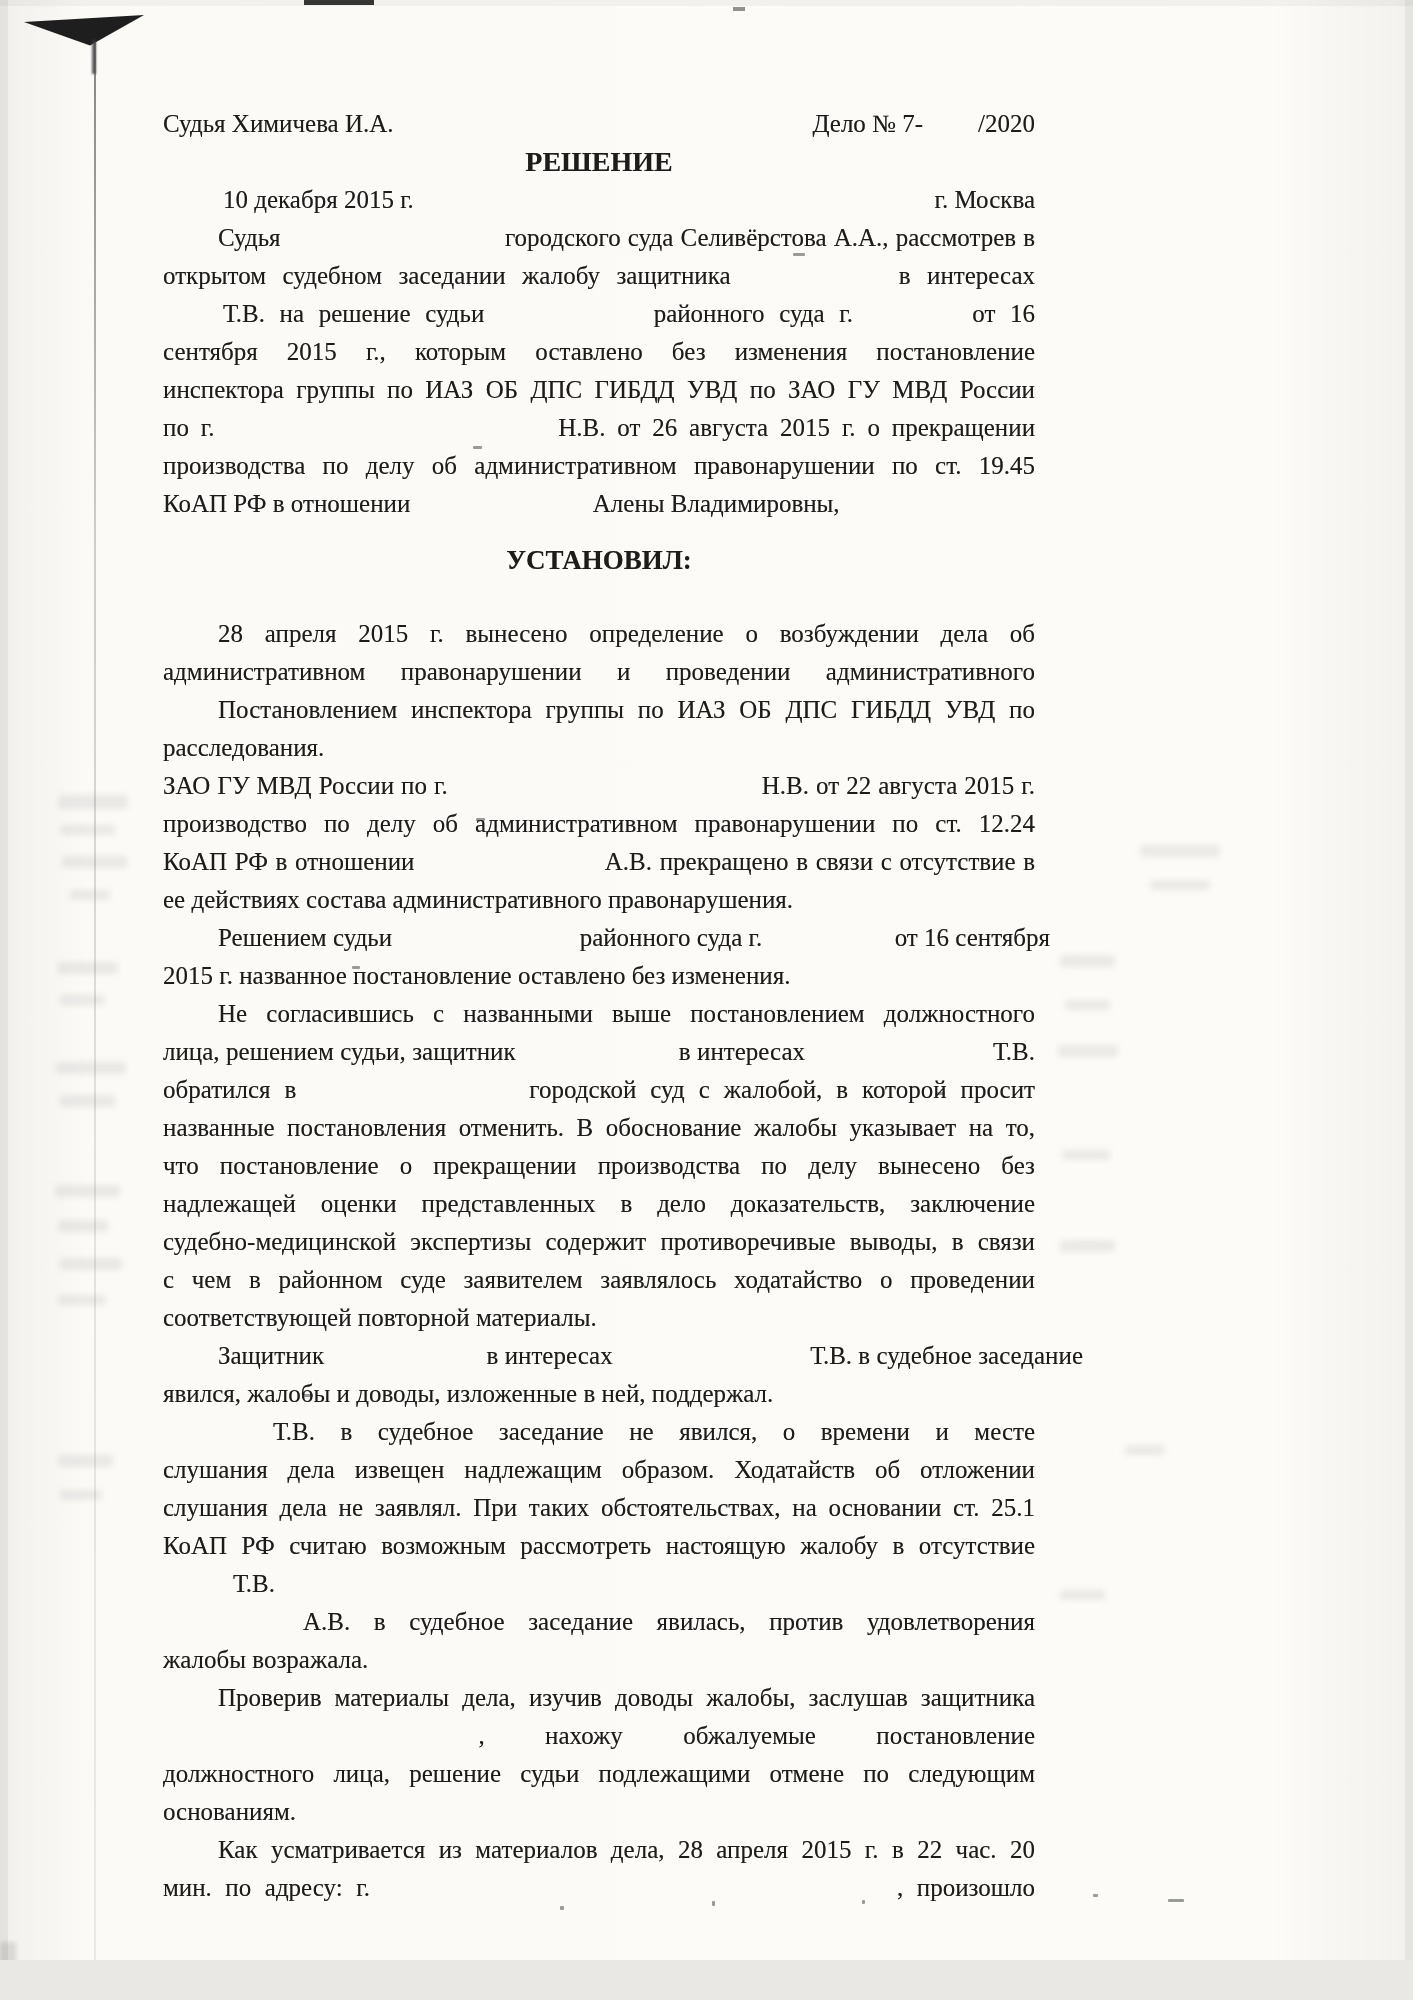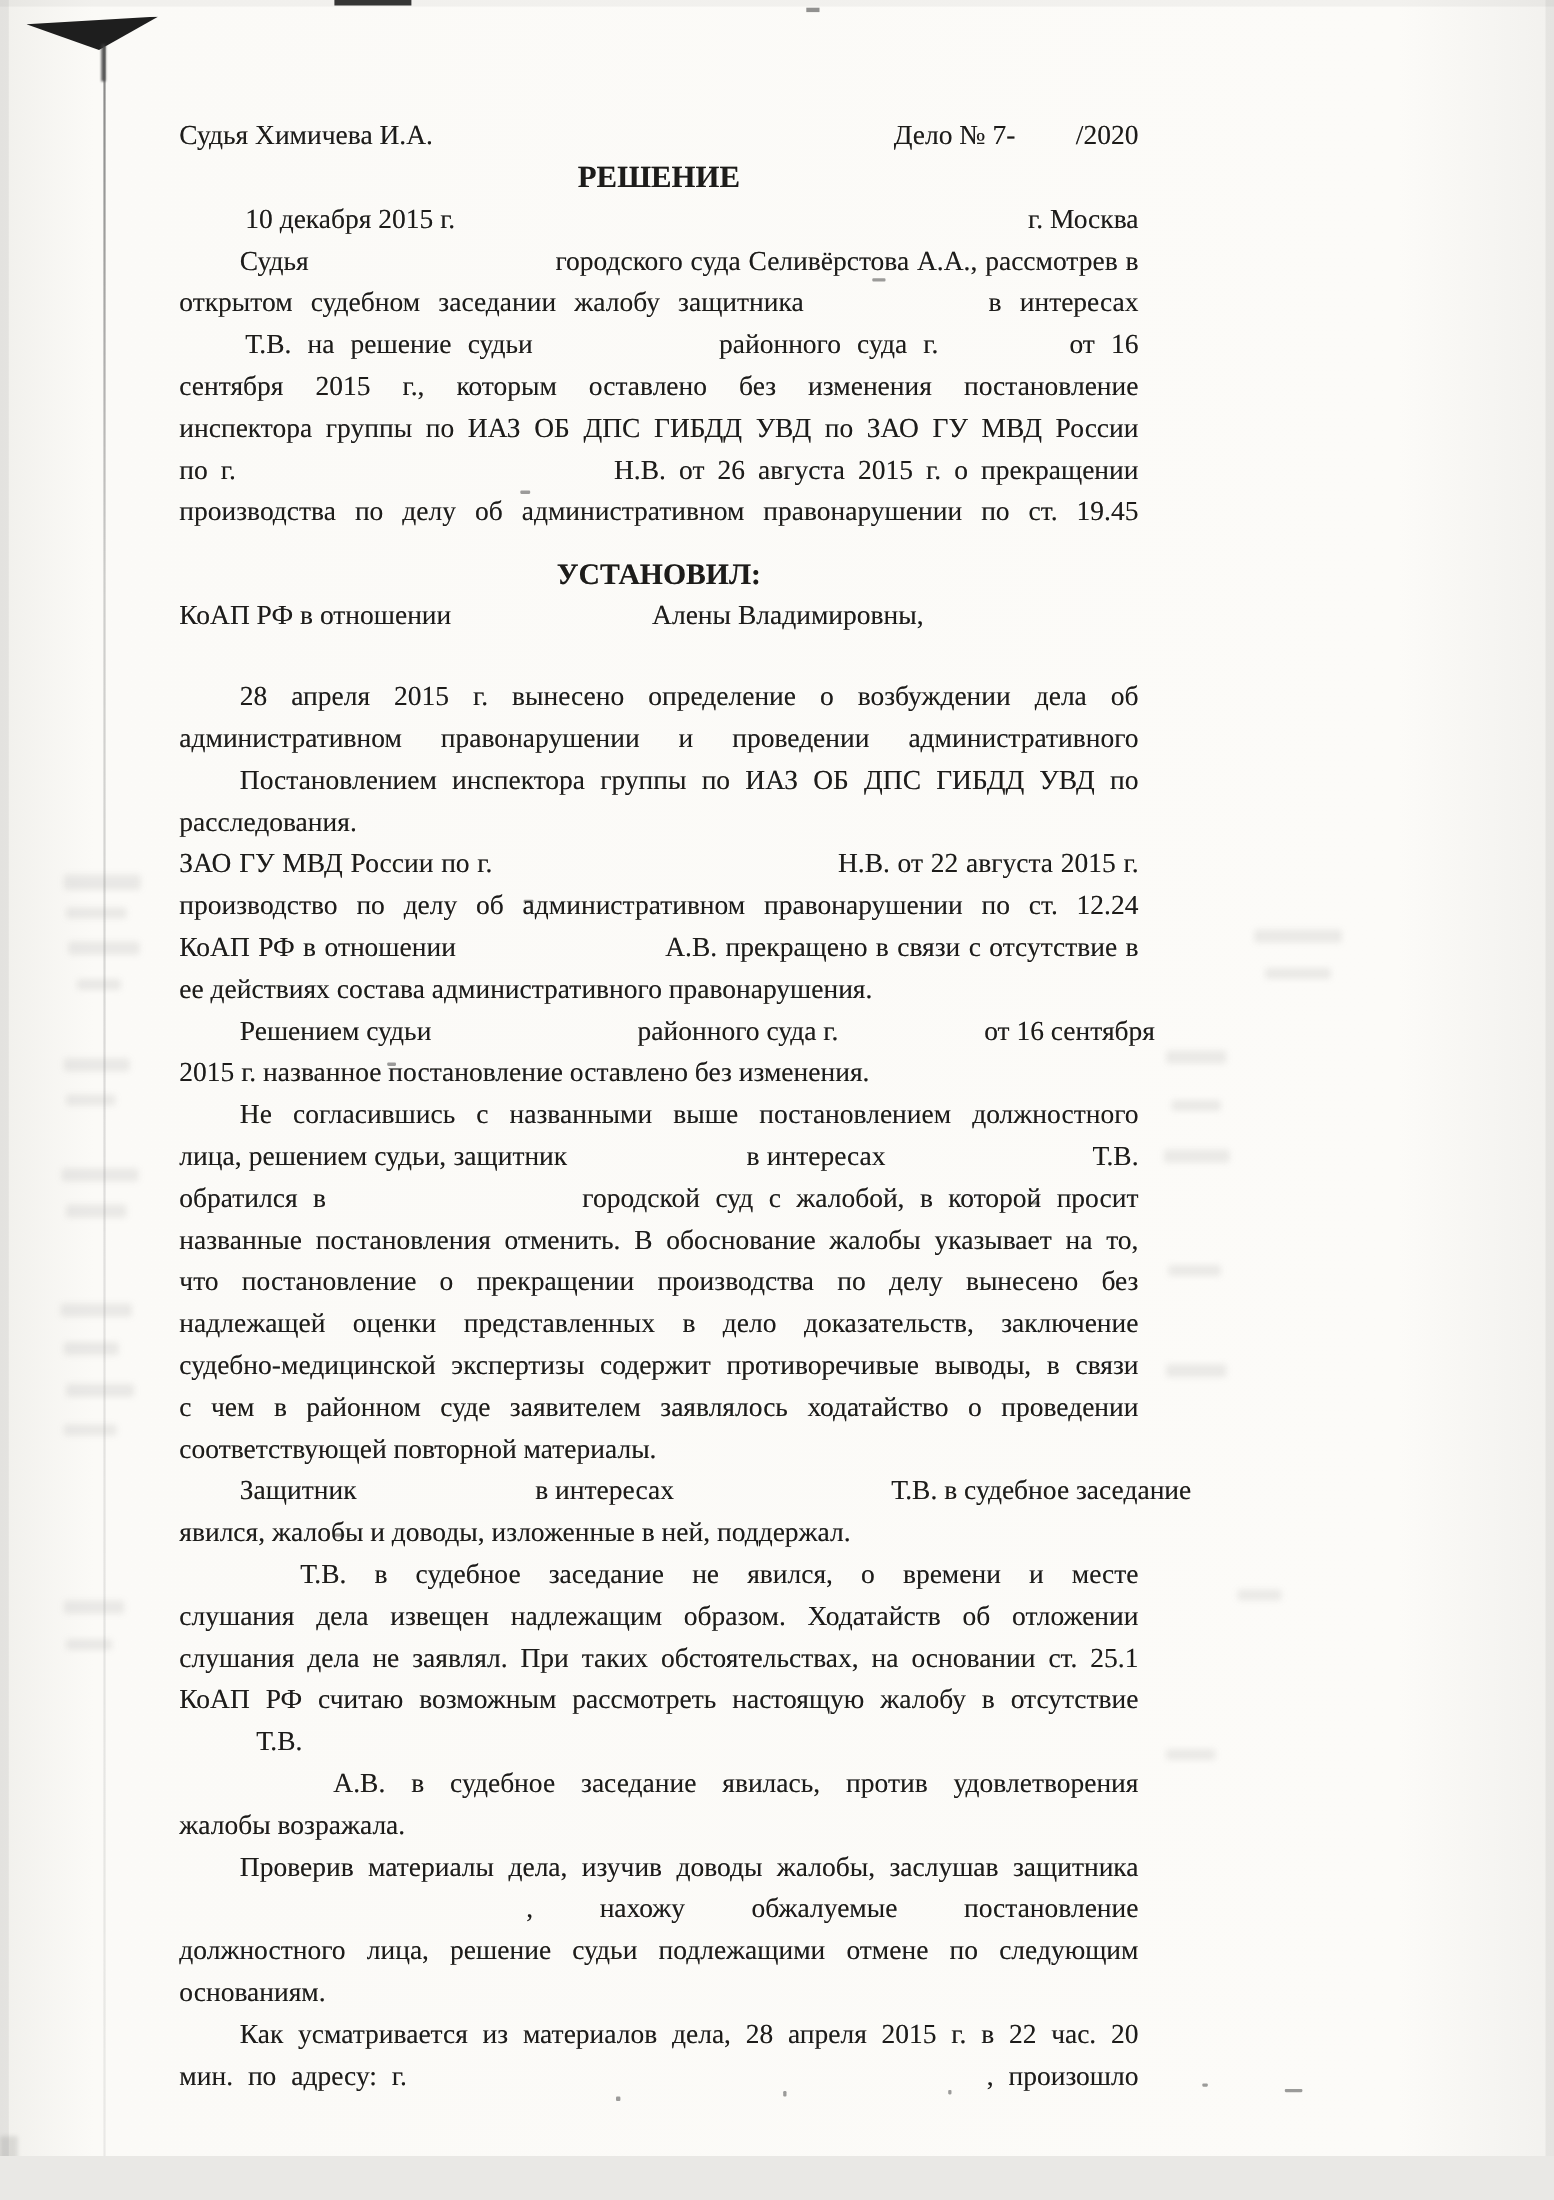--- a/index.html
+++ b/index.html
@@ -132,22 +132,22 @@
         <span class="spring"></span>
         <span class="tx">г. Москва</span>
       </div>
       <div class="line a-just" style="padding-left: 55px;"><span class="tx">Судья</span> <span class="gap" style="width: 210px;"></span> <span class="tx">городского суда Селивёрстова А.А., рассмотрев в</span></div>
       <div class="line a-just"><span class="tx">открытом судебном заседании жалобу защитника</span> <span class="gap" style="width: 135px;"></span> <span class="tx">в интересах</span></div>
       <div class="line a-just" style="padding-left: 60px;"><span class="tx">Т.В. на решение судьи</span> <span class="gap" style="width: 140px;"></span> <span class="tx">районного суда г.</span> <span class="gap" style="width: 90px;"></span> <span class="tx">от 16</span></div>
       <div class="line a-just"><span class="tx">сентября 2015 г., которым оставлено без изменения постановление</span></div>
       <div class="line a-just"><span class="tx">инспектора группы по ИАЗ ОБ ДПС ГИБДД УВД по ЗАО ГУ МВД России</span></div>
       <div class="line a-just"><span class="tx">по г.</span> <span class="gap" style="width: 320px;"></span> <span class="tx">Н.В. от 26 августа 2015 г. о прекращении</span></div>
       <div class="line a-just"><span class="tx">производства по делу об административном правонарушении по ст. 19.45</span></div>
+      <div class="line a-left"><span class="tx">КоАП РФ в отношении</span> <span class="gap" style="width: 170px;"></span> <span class="tx">Алены Владимировны,</span></div>
       <div class="line a-center bold" style="margin-top: 18px; font-size: 27px;"><span class="tx">УСТАНОВИЛ:</span></div>
-      <div class="line a-left"><span class="tx">КоАП РФ в отношении</span> <span class="gap" style="width: 170px;"></span> <span class="tx">Алены Владимировны,</span></div>
       <div class="line a-just" style="padding-left: 55px; margin-top: 36px;"><span class="tx">28 апреля 2015 г. вынесено определение о возбуждении дела об</span></div>
       <div class="line a-just"><span class="tx">административном правонарушении и проведении административного</span></div>
       <div class="line a-just" style="padding-left: 55px;"><span class="tx">Постановлением инспектора группы по ИАЗ ОБ ДПС ГИБДД УВД по</span></div>
       <div class="line a-left"><span class="tx">расследования.</span></div>
       <div class="line a-just"><span class="tx">ЗАО ГУ МВД России по г.</span> <span class="gap" style="width: 300px;"></span> <span class="tx">Н.В. от 22 августа 2015 г.</span></div>
       <div class="line a-just"><span class="tx">производство по делу об административном правонарушении по ст. 12.24</span></div>
       <div class="line a-just"><span class="tx">КоАП РФ в отношении</span> <span class="gap" style="width: 175px;"></span> <span class="tx">А.В. прекращено в связи с отсутствие в</span></div>
       <div class="line a-left"><span class="tx">ее действиях состава административного правонарушения.</span></div>
       <div class="line a-just" style="padding-left: 55px;"><span class="tx">Решением судьи</span> <span class="gap" style="width: 175px;"></span> <span class="tx">районного суда г.</span> <span class="gap" style="width: 120px;"></span> <span class="tx">от 16 сентября</span></div>
       <div class="line a-left"><span class="tx">2015 г. названное постановление оставлено без изменения.</span></div>

